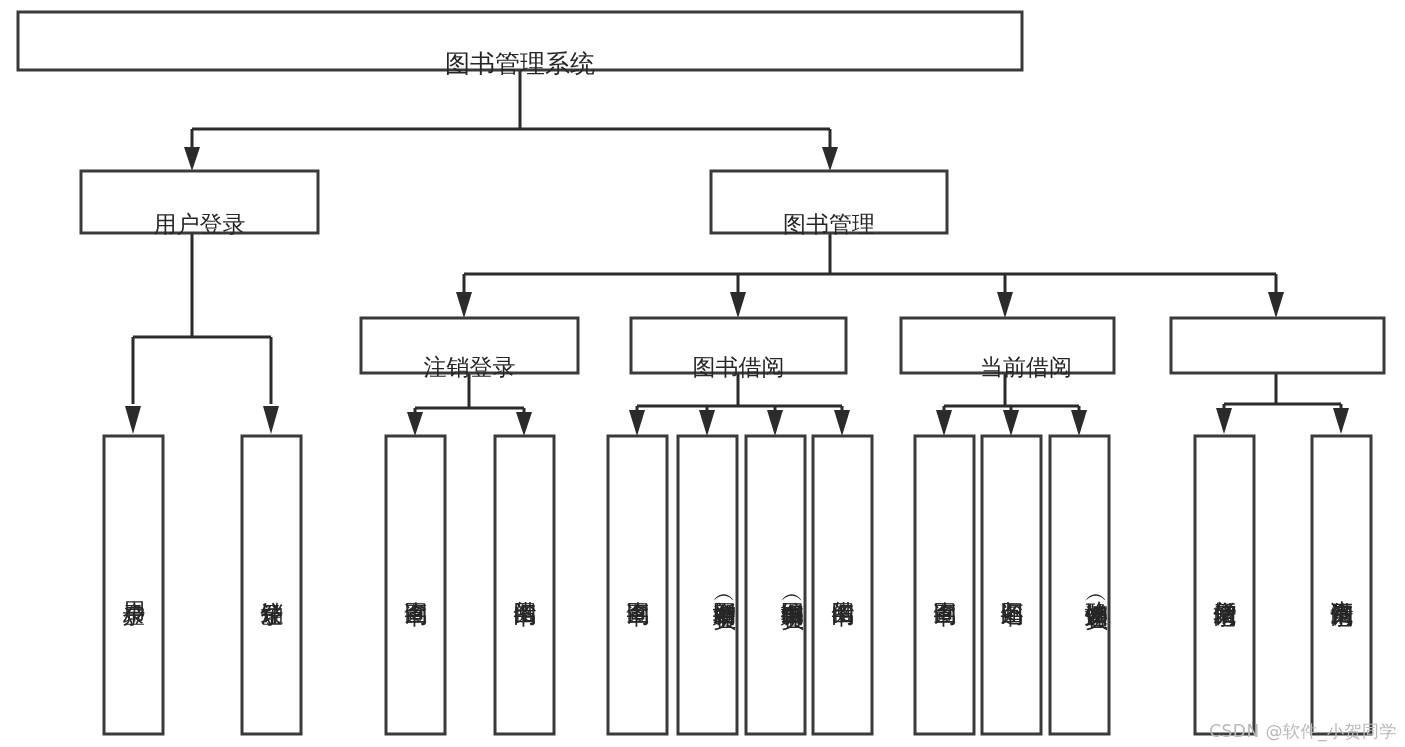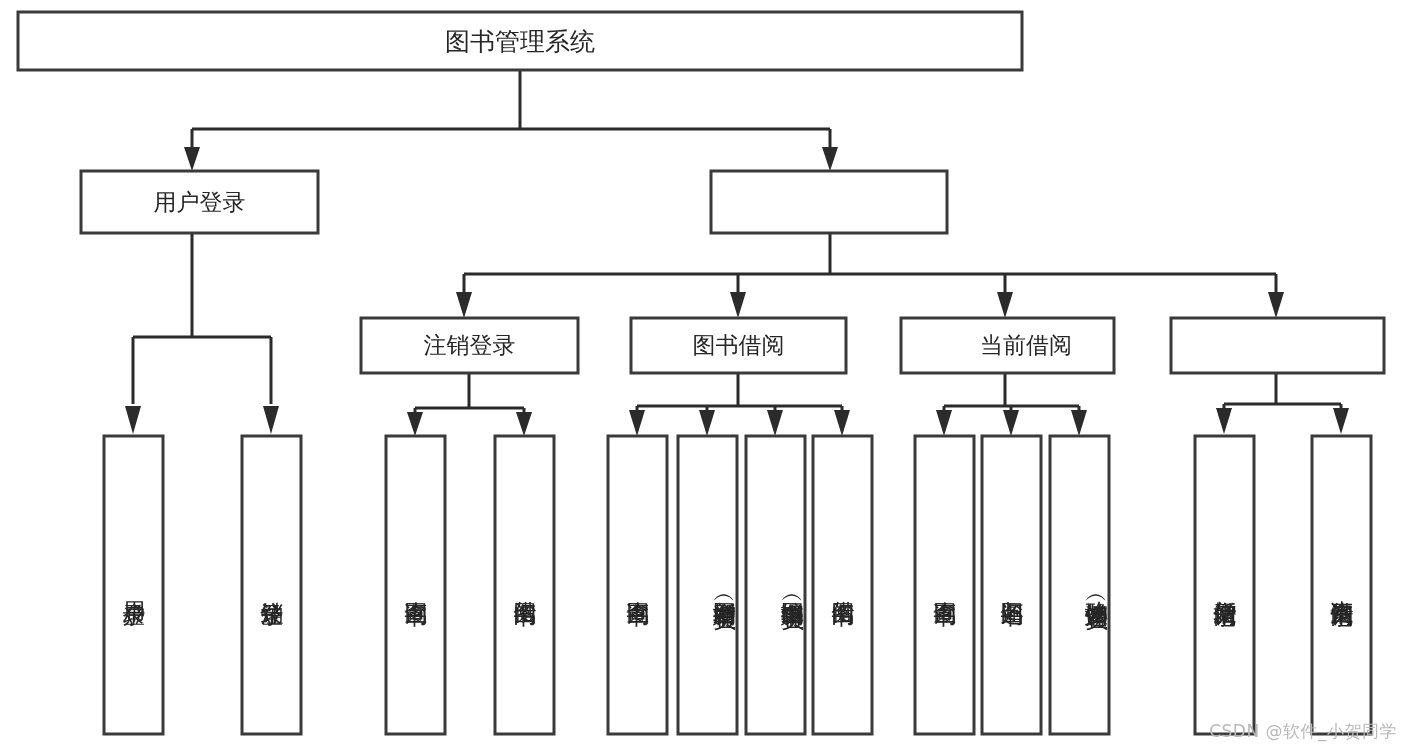--- a/index.html
+++ b/index.html
@@ -21,20 +21,21 @@
     font-size:23px;line-height:1.12;letter-spacing:1px;
     color:#262626;
     white-space:nowrap;
     pointer-events:none;
   }
   .hlabel-wrap{
     position:absolute;
     display:flex;align-items:center;justify-content:center;
     font-size:23px;color:#262626;white-space:nowrap;
     pointer-events:none;
+    margin-top:22px;
   }
   .watermark{
     position:absolute;right:8px;bottom:4px;
     font-size:17px;color:#b9b9b9;
     letter-spacing:0.5px;
     white-space:nowrap;
     user-select:none;
   }
 </style>
 </head>
@@ -143,20 +144,21 @@
     <rect class="node-rect" x="982" y="436" width="59" height="298"></rect>
     <rect class="node-rect" x="1050" y="436" width="59" height="298"></rect>
 
     <rect class="node-rect" x="1195" y="436" width="59" height="298"></rect>
     <rect class="node-rect" x="1312" y="436" width="59" height="298"></rect>
   </svg>
 
   <div class="hlabel-wrap" style="left:18px;top:12px;width:1004px;height:58px;font-size:25px;">图书管理系统</div>
 
   <div class="hlabel-wrap" style="left:81px;top:171px;width:237px;height:62px;">用户登录</div>
+  <div class="hlabel-wrap" style="left:711px;top:171px;width:236px;height:62px;">图书管理</div>
 
   <div class="hlabel-wrap" style="left:361px;top:318px;width:217px;height:55px;">注销登录</div>
   <div class="hlabel-wrap" style="left:631px;top:318px;width:215px;height:55px;">图书借阅</div>
   <div class="hlabel-wrap" style="left:901px;top:318px;width:250px;height:55px;">当前借阅</div>
 
   <div class="vlabel-wrap" style="left:104px;top:436px;width:59px;height:298px;">用户登录</div>
   <div class="vlabel-wrap" style="left:242px;top:436px;width:59px;height:298px;">注销登录</div>
 
   <div class="vlabel-wrap" style="left:386px;top:436px;width:59px;height:298px;">查询图书</div>
   <div class="vlabel-wrap" style="left:495px;top:436px;width:59px;height:298px;">借阅图书</div>

